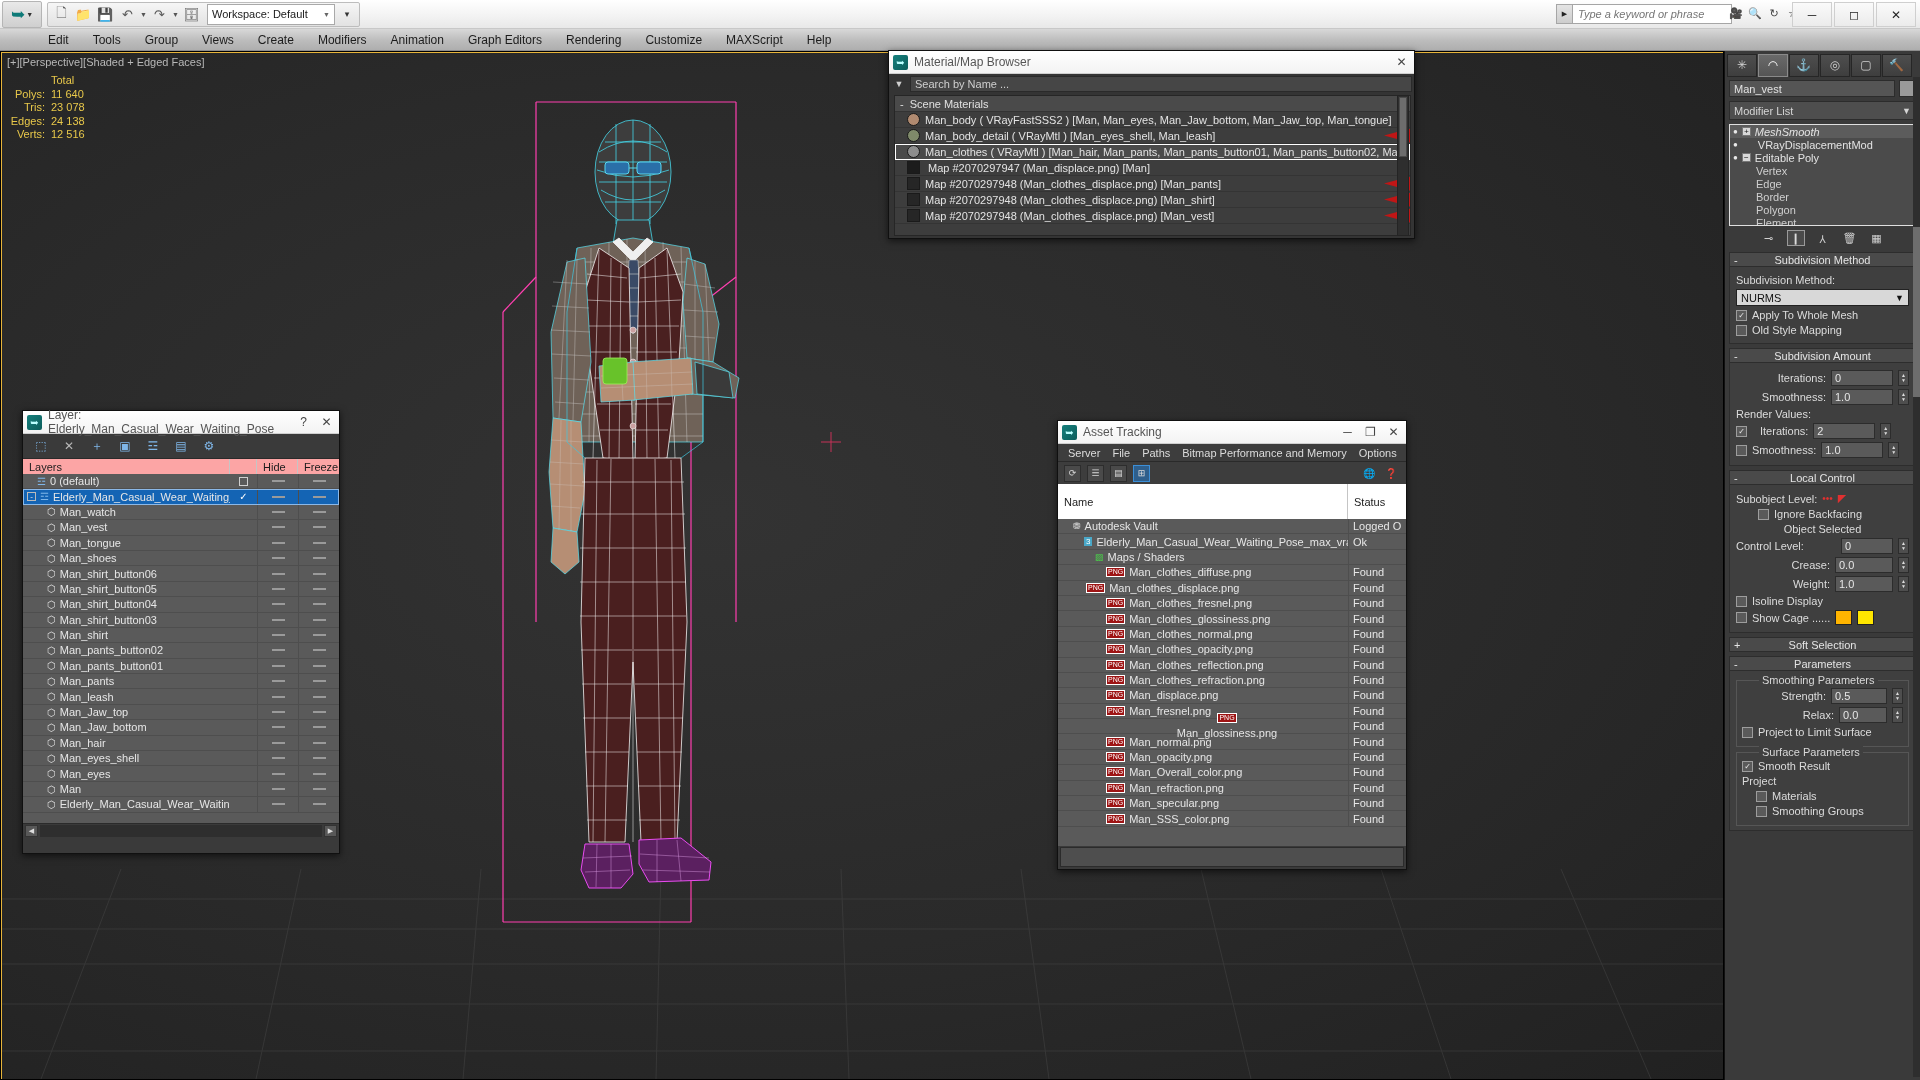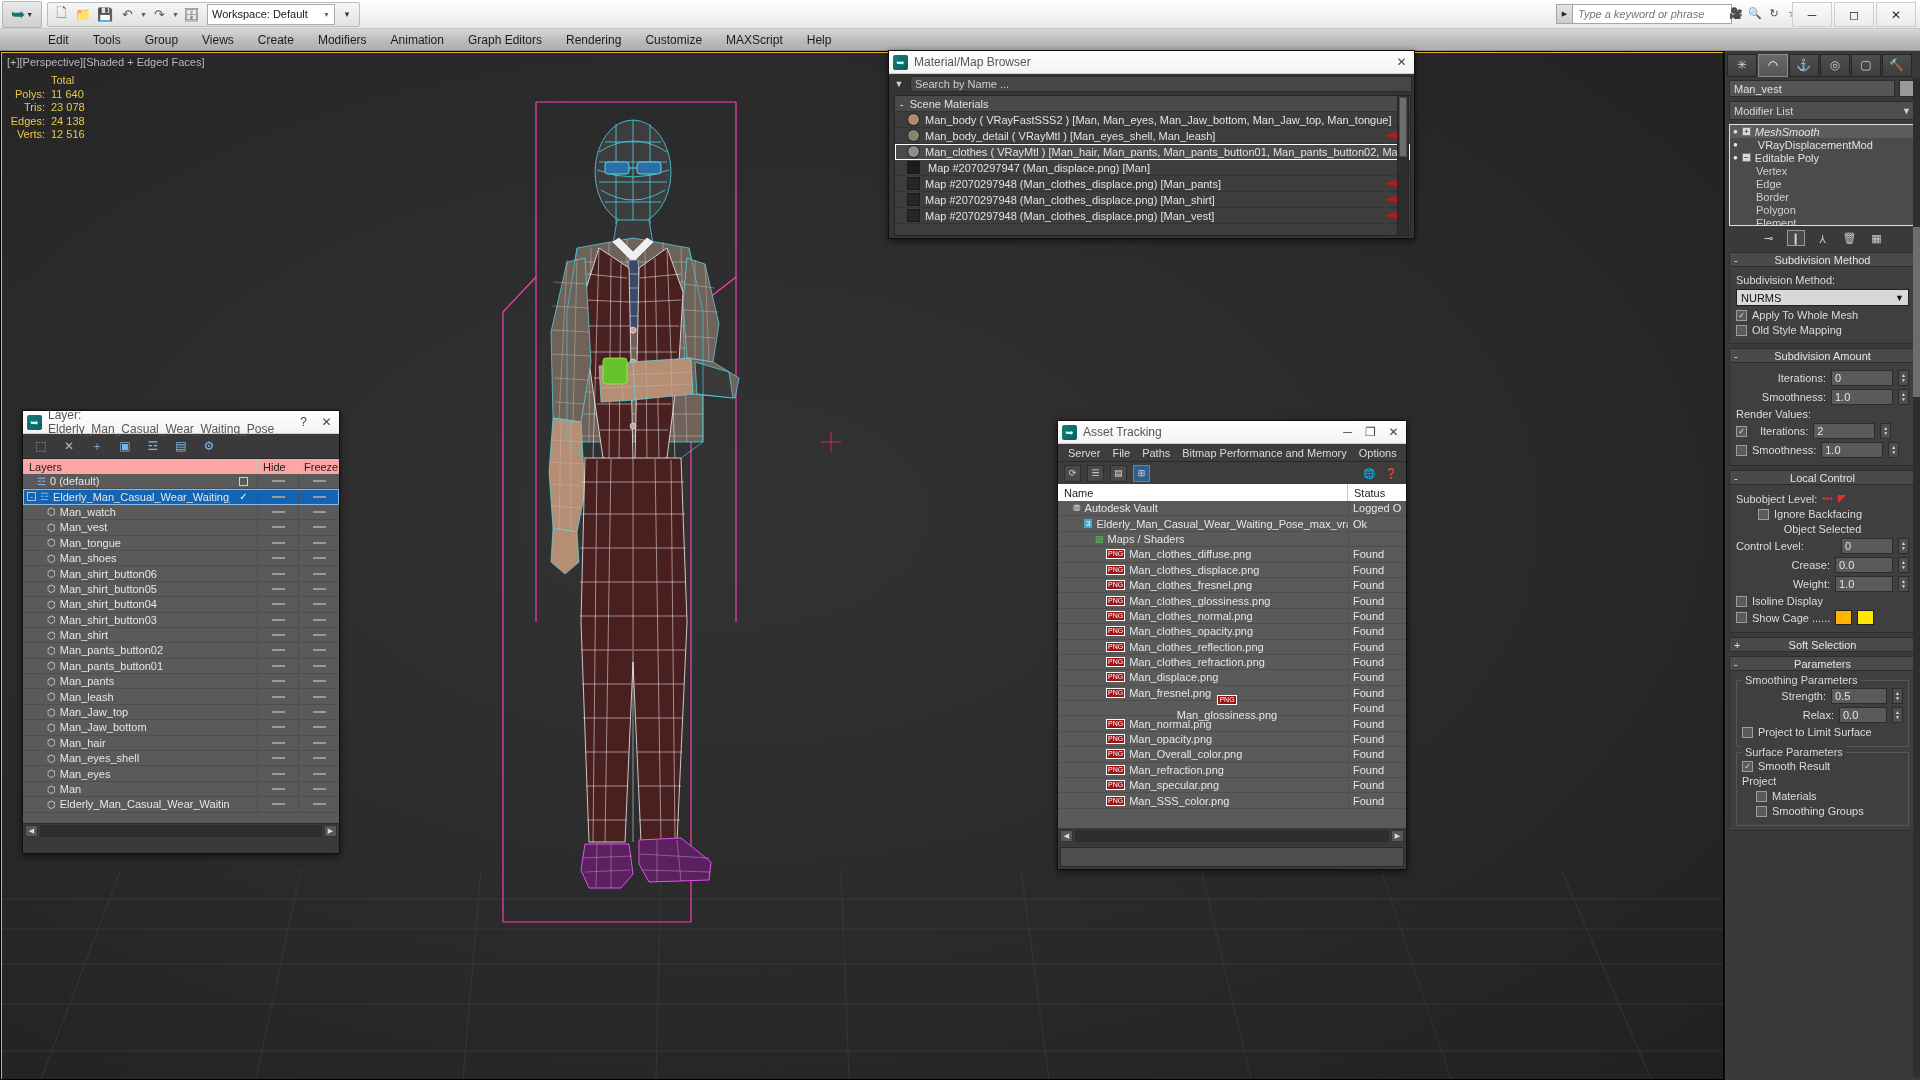--- a/index.html
+++ b/index.html
@@ -154,21 +154,21 @@
 
   
   #assetwin{left:1057px;top:420px;width:350px;height:450px;}
   .at-menu{height:18px;display:flex;align-items:center;gap:0;background:#3d3d3d;
     border-bottom:1px solid #2a2a2a;padding-left:4px;}
   .at-menu span{padding:0 6px;font-size:11px;color:#dcdcdc;}
   .at-tools{height:22px;display:flex;align-items:center;gap:6px;padding:0 6px;background:#3d3d3d;}
   .at-btn{width:17px;height:17px;border:1px solid #2d2d2d;background:#4a4a4a;
     display:flex;align-items:center;justify-content:center;font-size:9px;color:#d9d9d9;}
   .at-btn.on{border:1px solid #3b8fd8;background:#2f5f8c;}
-  .at-head{display:flex;height:17px;background:#fff;color:#1c1c1c;font-size:11px;}
+  .at-head{display:flex;height:35px;background:#fff;color:#1c1c1c;font-size:11px;}
   .at-head div{display:flex;align-items:center;padding-left:6px;border-right:1px solid #c5c5c5;}
   .at-list{height:327px;background:#5a5a5a;overflow:hidden;}
   .at-row{height:15.4px;display:flex;align-items:center;font-size:11px;color:#e6e6e6;
     border-bottom:1px solid #4e4e4e;}
   .at-name{flex:1;display:flex;align-items:center;gap:4px;overflow:hidden;white-space:nowrap;}
   .at-status{width:58px;border-left:1px solid #4e4e4e;height:100%;display:flex;align-items:center;padding-left:4px;}
   .pngico{font-size:7px;background:#9e1414;color:#fff;padding:1px 1px;border:1px solid #fff;
     line-height:6px;flex:none;font-family:"Liberation Sans",sans-serif;}
   .at-foot{height:15px;background:#3a3a3a;display:flex;align-items:center;justify-content:space-between;
     padding:0 2px;}
@@ -211,21 +211,21 @@
     display:flex;flex-direction:column;align-items:center;justify-content:center;font-size:5px;color:#ddd;line-height:5px;}
   .num{height:16px;background:#5a5a5a;border:1px solid #2c2c2c;color:#e6e6e6;
     display:flex;align-items:center;padding:0 3px;font-size:11px;}
   .cb{width:11px;height:11px;background:#5a5a5a;border:1px solid #9d9d9d;
     display:flex;align-items:center;justify-content:center;font-size:8px;color:#e9e9e9;flex:none;}
   .dd{height:17px;background:#d8d8d8;border:1px solid #222;color:#111;display:flex;
     align-items:center;padding:0 4px;font-size:11px;}
   .dd .ar{margin-left:auto;font-size:9px;}
   .swatch{width:17px;height:15px;border:1px solid #222;}
   .grp{border:1px solid #565656;margin-top:5px;padding:4px 5px 5px 5px;position:relative;}
-  .grp .glab{position:absolute;top:-7px;left:5px;background:#3f3f3f;padding:0 3px;font-size:11px;color:#d8d8d8;}
+  .grp .glab{position:absolute;top:-7px;left:22px;background:#3f3f3f;padding:0 3px;font-size:11px;color:#d8d8d8;}
   .cp-scroll{position:absolute;right:0;top:26px;width:7px;height:1000px;background:#2e2e2e;}
   .cp-scroll .th{position:absolute;top:150px;left:0;width:7px;height:170px;background:#6d6d6d;}
 </style>
 </head>
 <body>
 
 <div class="app">
 
   <div class="titlebar">
     <div class="maxlogo">
@@ -902,21 +902,21 @@
           <div class="at-status"></div>
         </div>
         <div class="at-row">
           <div class="at-name" style="padding-left: 48px;">
             <span class="pngico">PNG</span>
             <span>Man_clothes_diffuse.png</span>
           </div>
           <div class="at-status">Found</div>
         </div>
         <div class="at-row">
-          <div class="at-name" style="padding-left: 48px;">
+          <div class="at-name" style="padding-left: 28px;">
             <span class="pngico">PNG</span>
             <span>Man_clothes_displace.png</span>
           </div>
           <div class="at-status">Found</div>
         </div>
         <div class="at-row">
           <div class="at-name" style="padding-left: 48px;">
             <span class="pngico">PNG</span>
             <span>Man_clothes_fresnel.png</span>
           </div>

